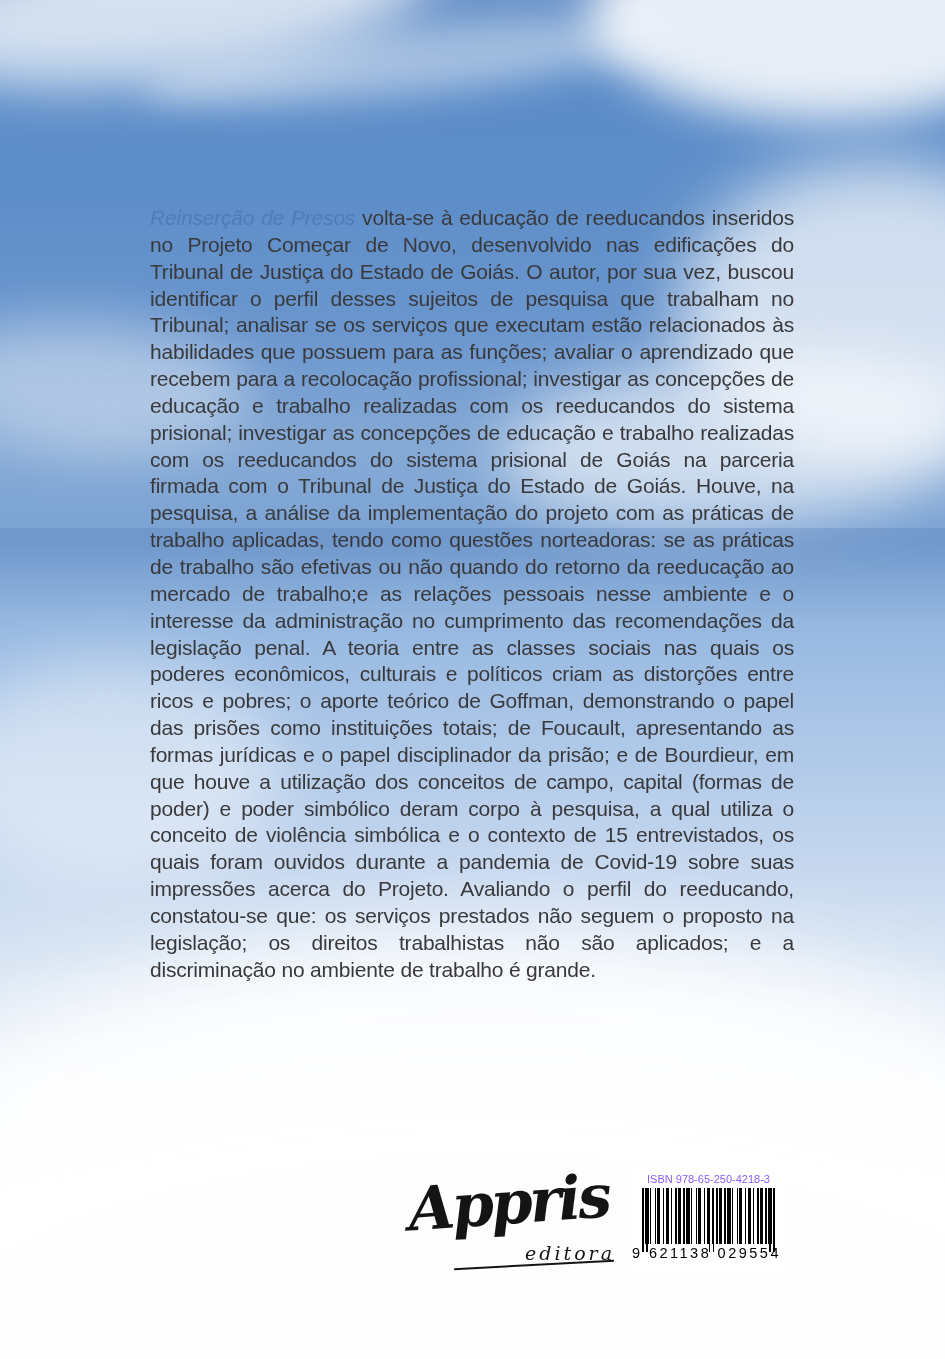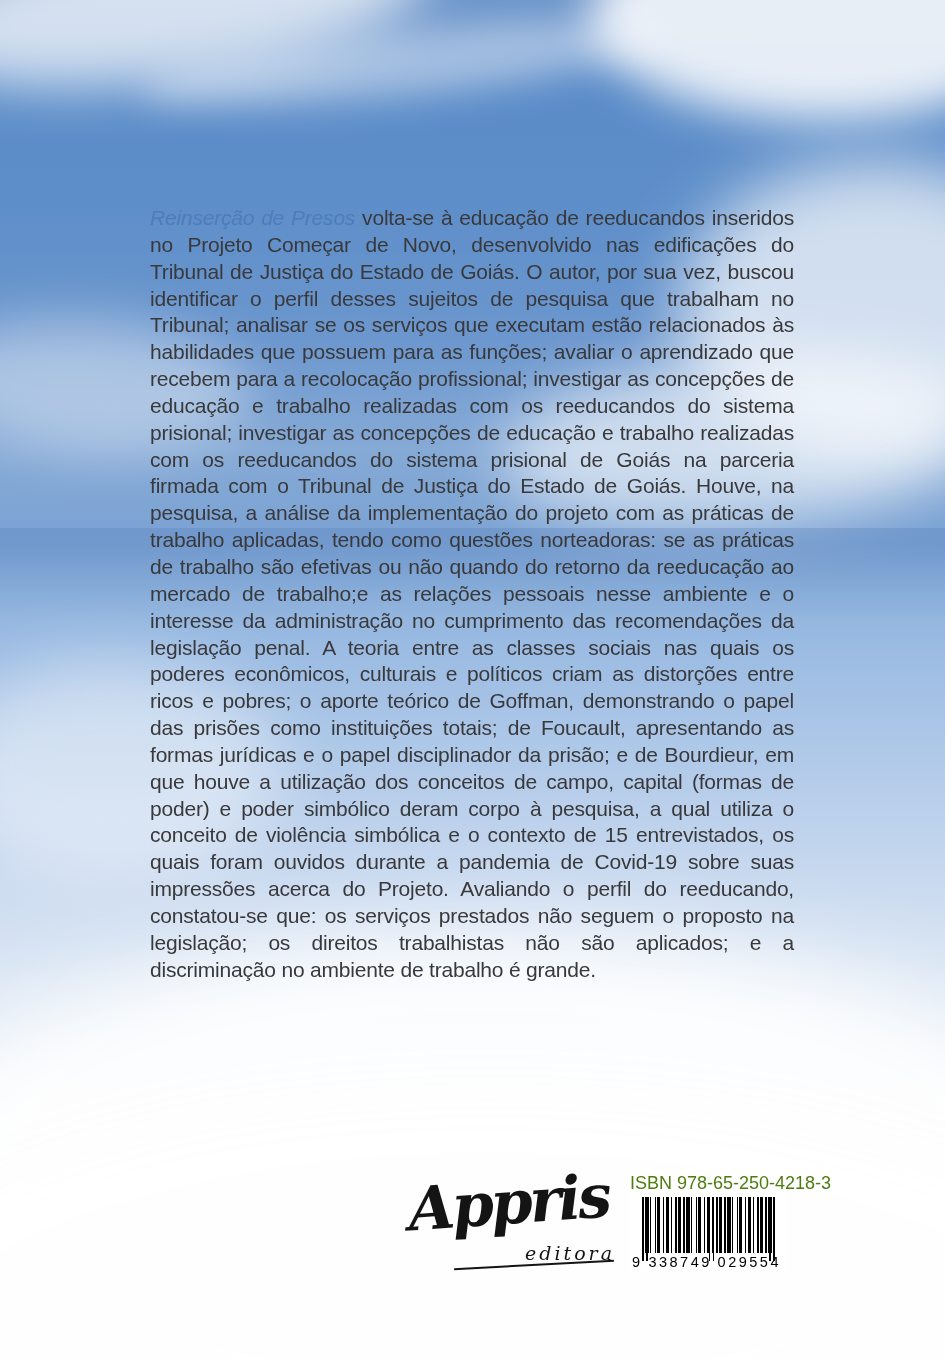--- a/index.html
+++ b/index.html
@@ -55,21 +55,21 @@
     font-family:"DejaVu Serif", serif;font-style:italic;
     font-size:19px;letter-spacing:3px;margin-left:16px;
   }
   .logo-underline{position:absolute;left:46px;bottom:6px;width:160px;height:2px;background:#141414;transform:rotate(-3deg);}
 
   .barcode-box{
     position:absolute;left:630px;top:1169px;width:157px;height:102px;
     background:#fff;box-sizing:border-box;
   }
   .isbn-label{
-    font-size:18px;color:#4d7c0f;
+    text-align:center;font-size:11px;color:#8b5cf6;
     padding-top:4px;letter-spacing:0px;white-space:nowrap;
   }
   .bars{
     position:relative;margin:3px 12px 0 12px;height:56px;
     background:repeating-linear-gradient(90deg,
       #000 0px, #000 1.5px, #fff 1.5px, #fff 3px,
       #000 3px, #000 6.5px, #fff 6.5px, #fff 8px,
       #000 8px, #000 9px, #fff 9px, #fff 12.5px,
       #000 12.5px, #000 14px, #fff 14px, #fff 15px,
       #000 15px, #000 18px, #fff 18px, #fff 20.5px);
@@ -111,18 +111,18 @@
     <div class="bars">
       <span class="guard g1"></span>
       <span class="guard g2"></span>
       <span class="guard g3"></span>
       <span class="guard g4"></span>
       <span class="guard g5"></span>
       <span class="guard g6"></span>
     </div>
     <div class="digits">
       <span>9</span>
-      <span>338749</span>
+      <span>621138</span>
       <span>029554</span>
     </div>
   </div>
 
 </div>
 
 </body></html>

